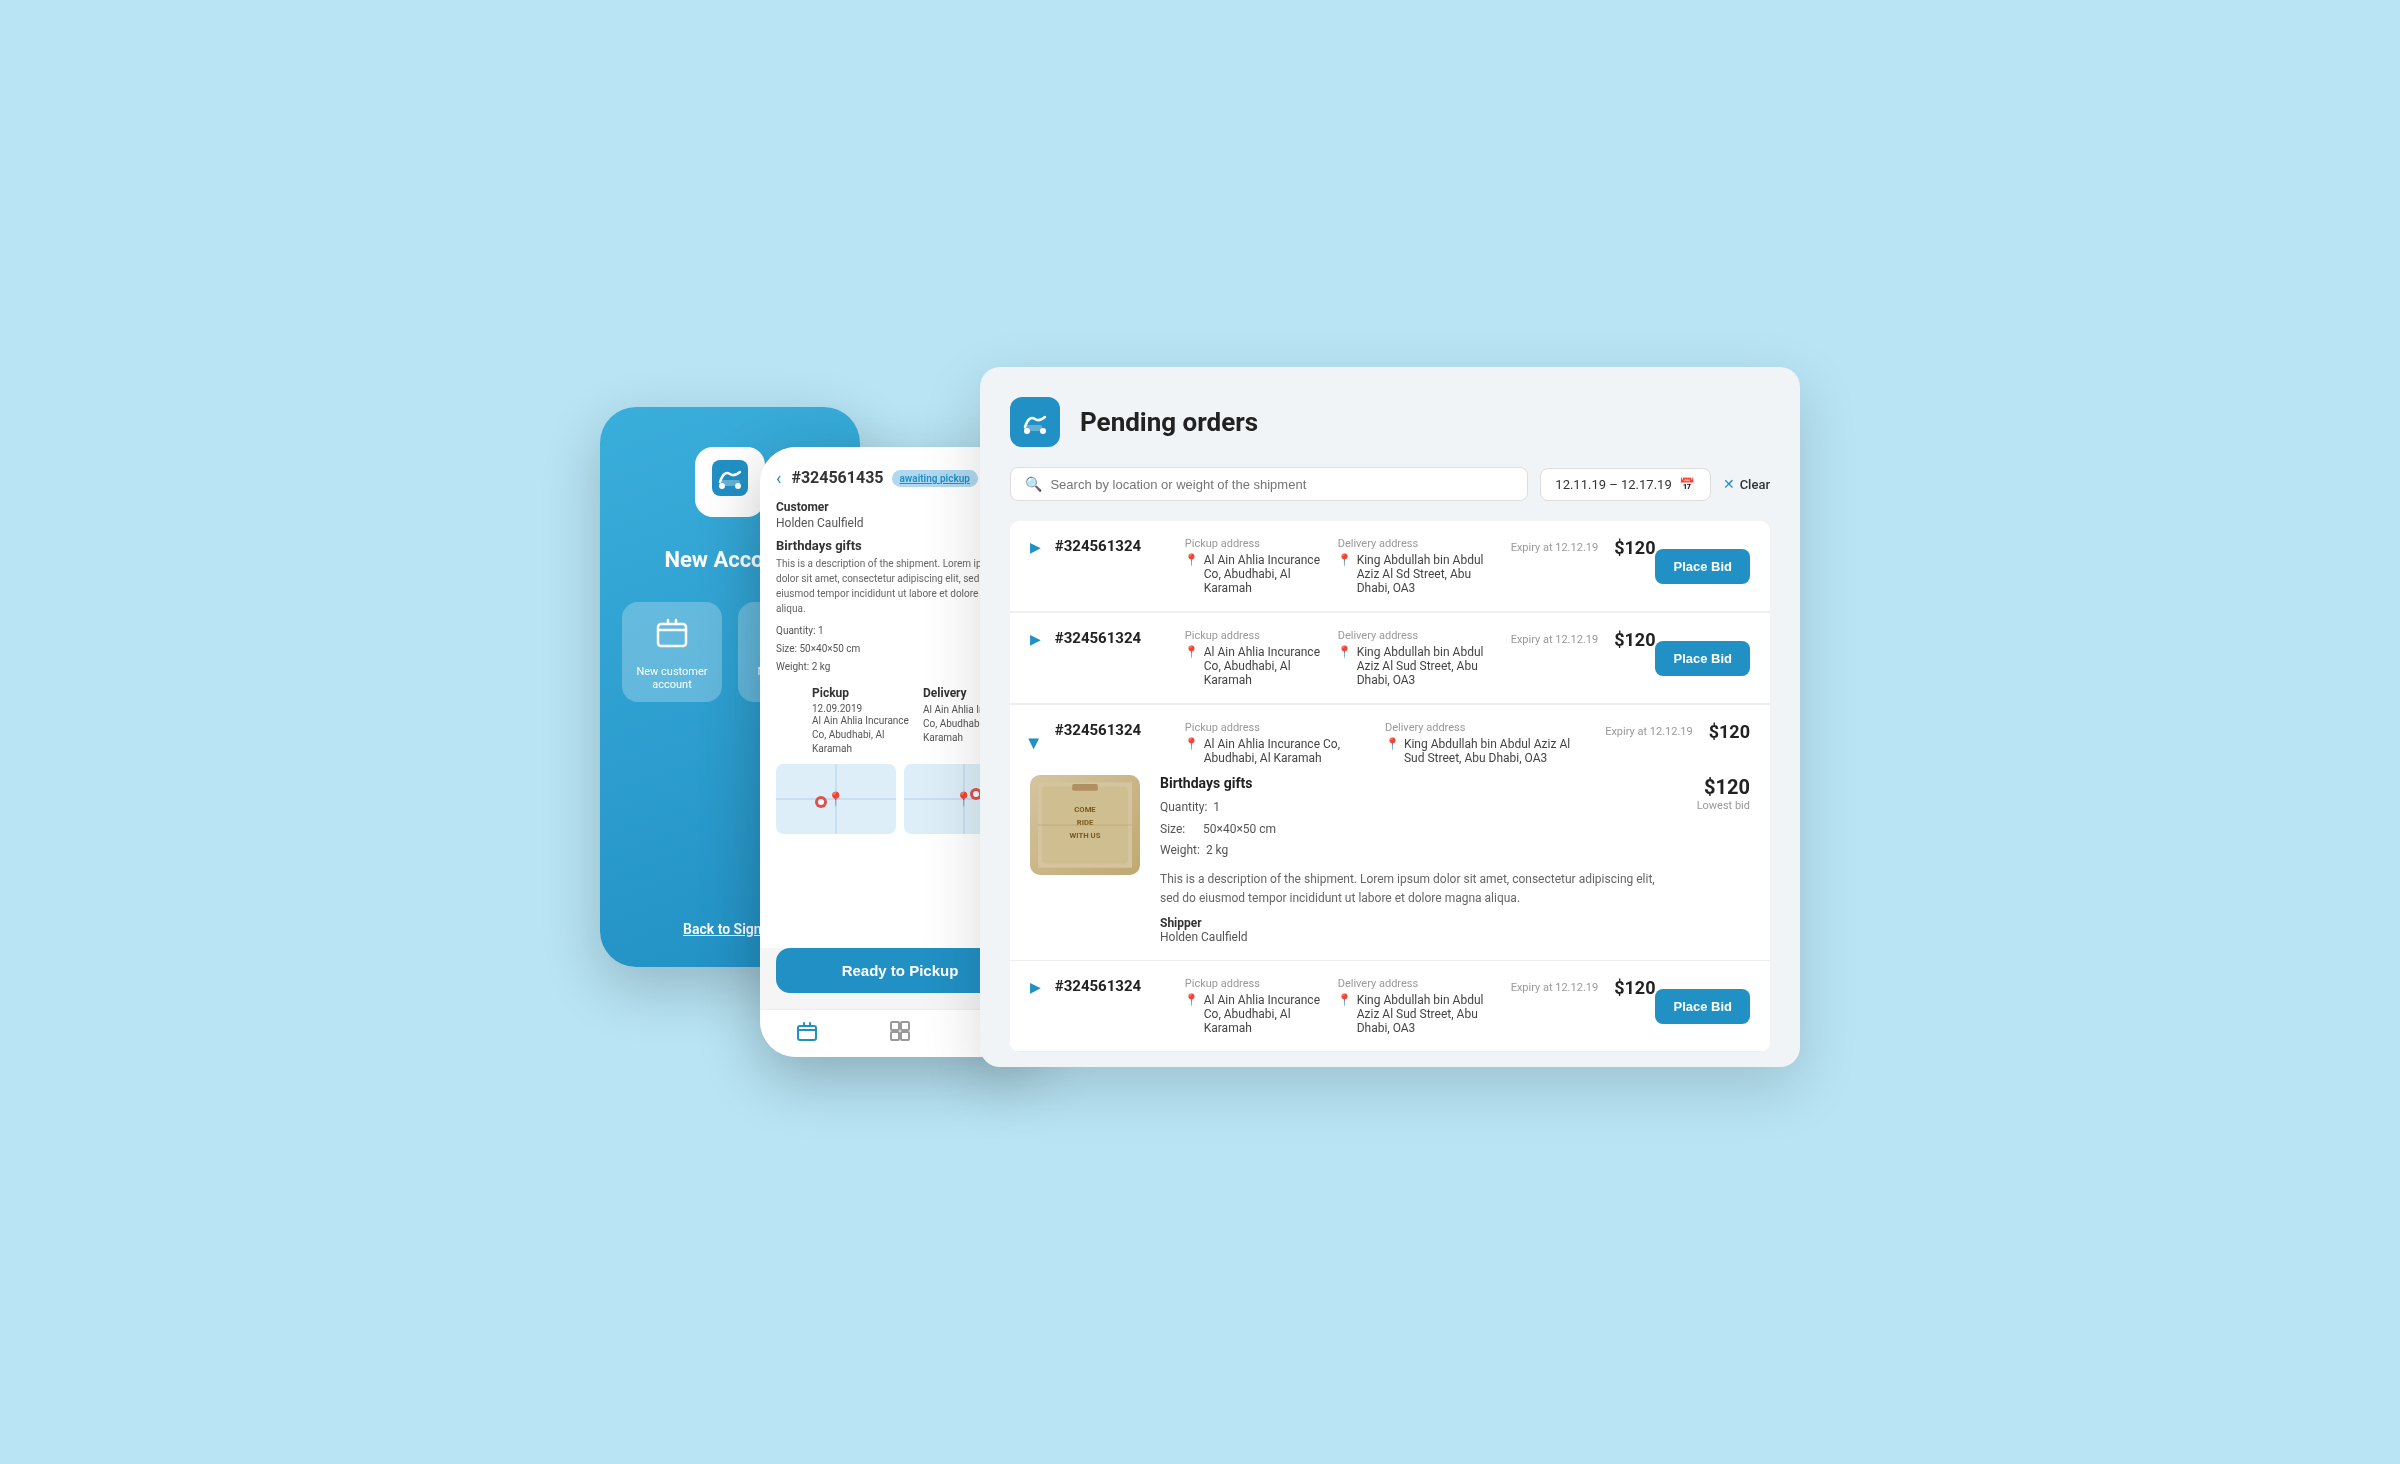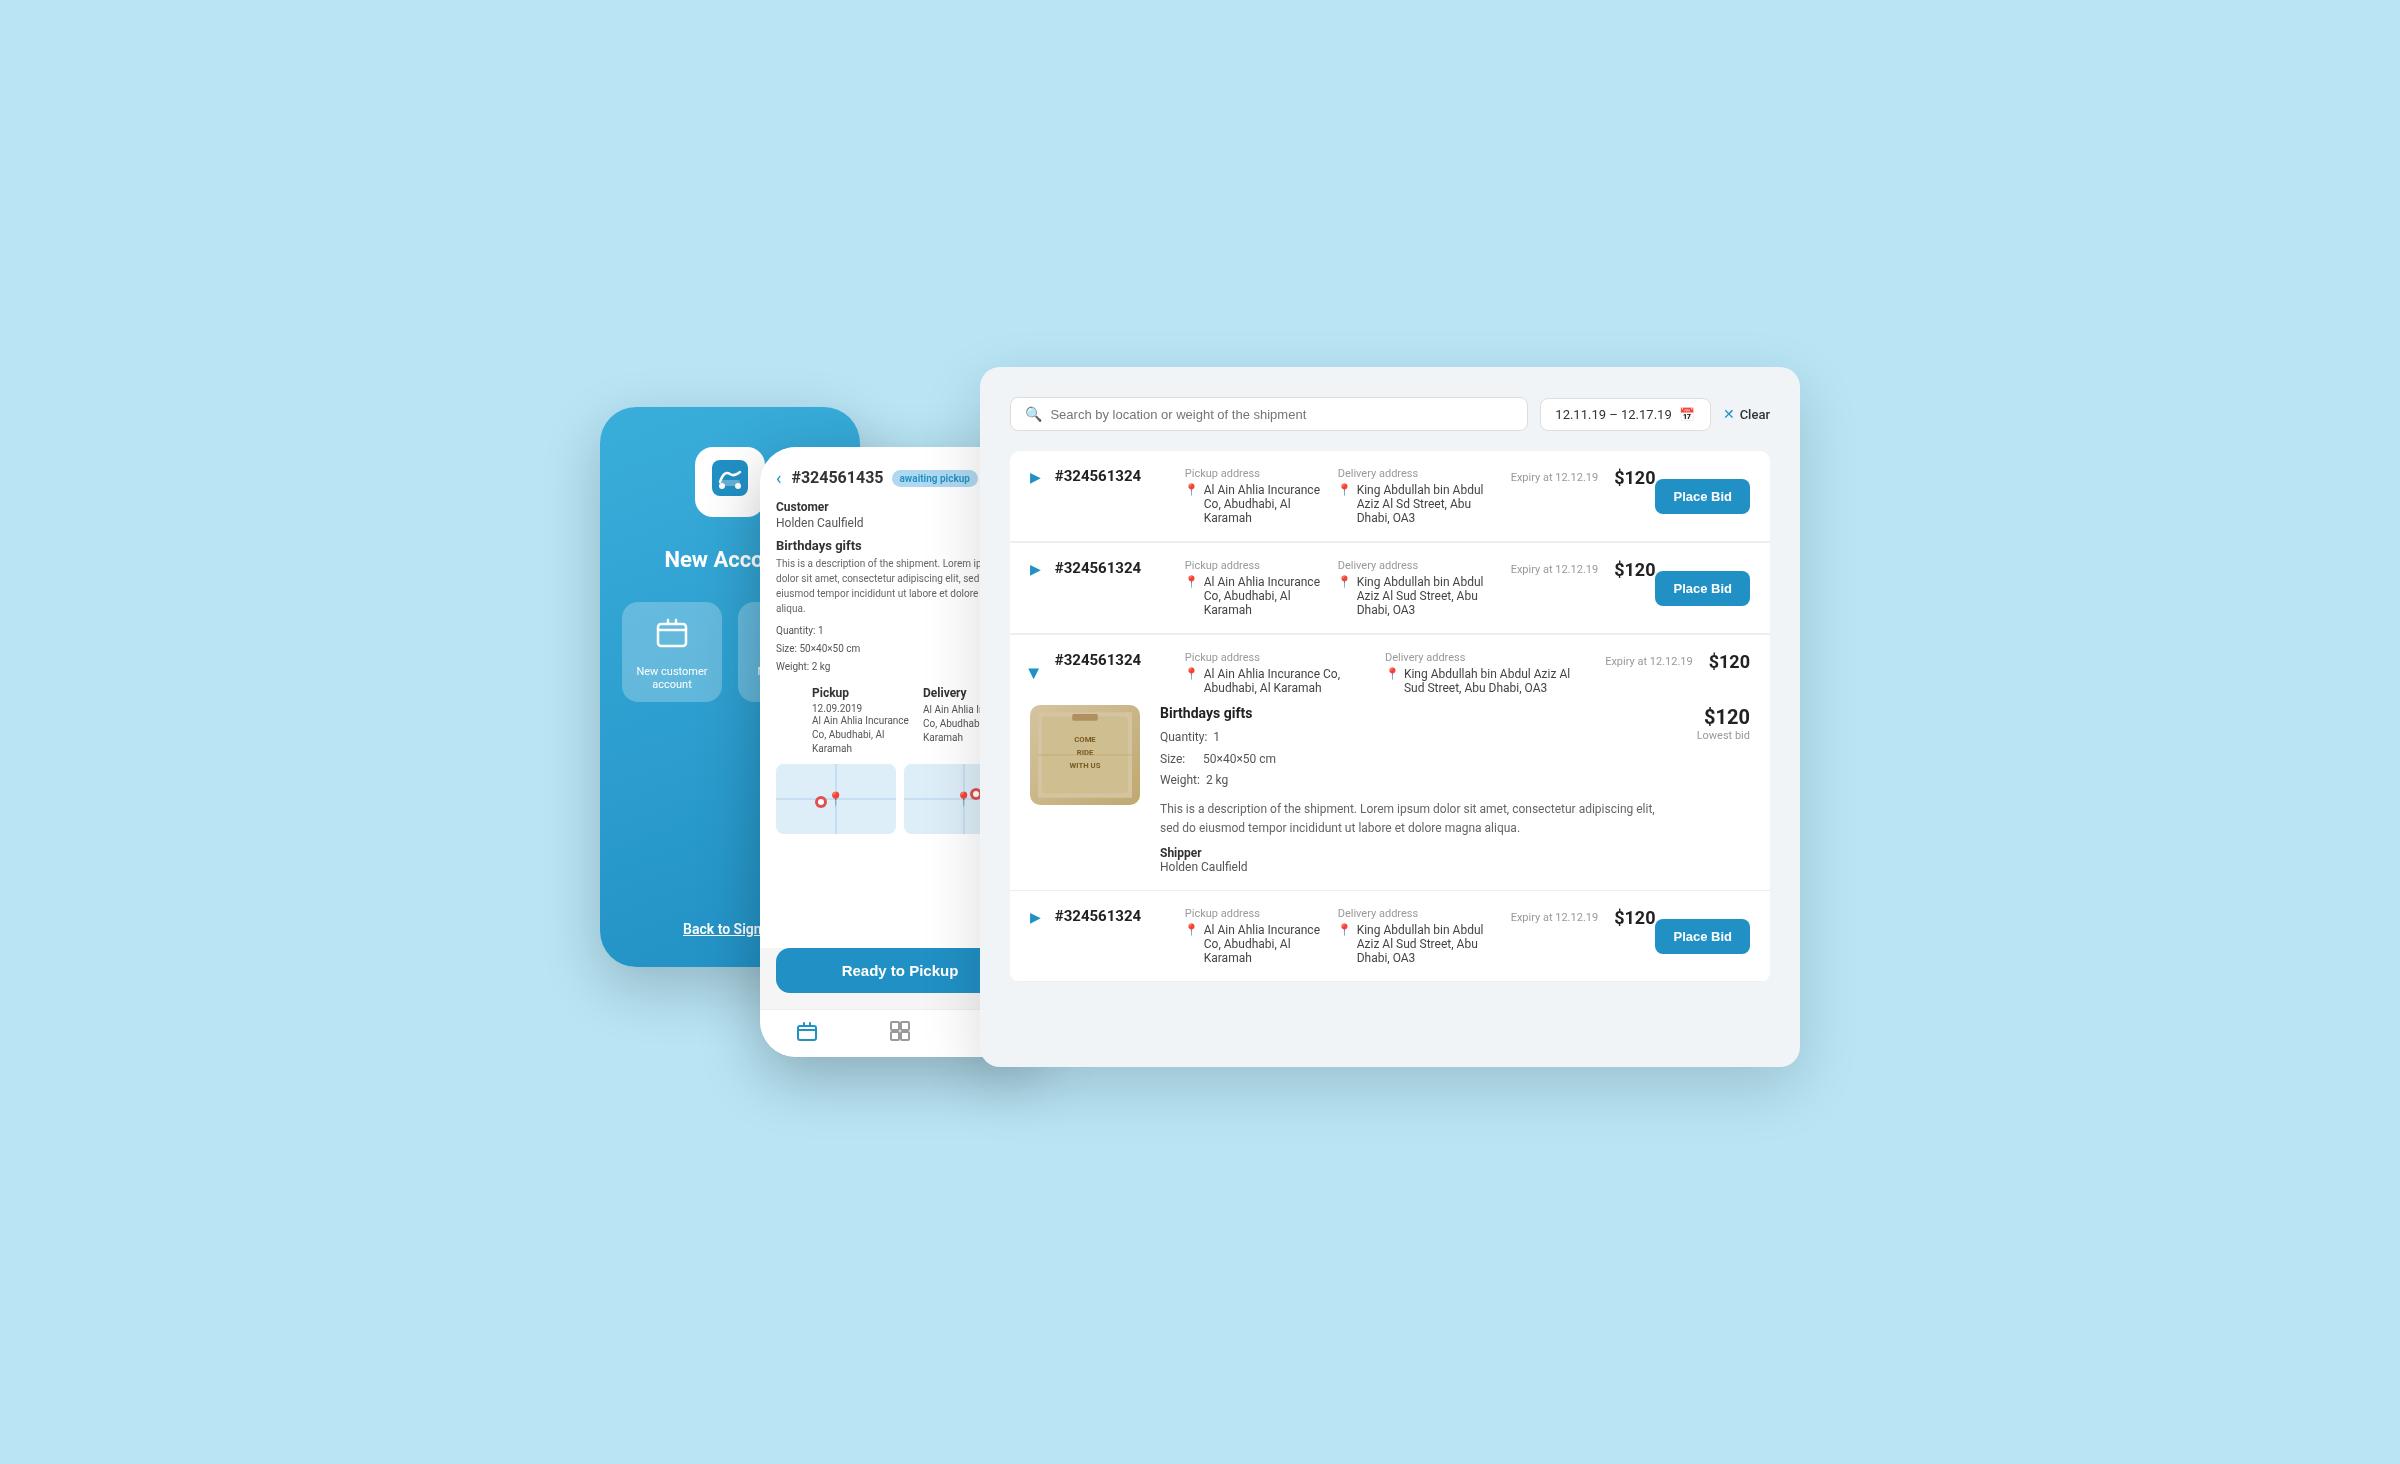--- a/index.html
+++ b/index.html
@@ -143,20 +143,21 @@
       color: #333;
     }
 
     .status-badge {
       background: #b0d8f0;
       color: #2190c4;
       font-size: 10px;
       padding: 3px 8px;
       border-radius: 10px;
       font-weight: 600;
+      text-decoration: underline;
     }
 
     .field-label {
       font-size: 12px;
       font-weight: 700;
       color: #333;
       margin-top: 10px;
       margin-bottom: 2px;
     }
 
@@ -697,20 +698,31 @@
       <span class="nav-icon">
         <svg width="22" height="22" viewBox="0 0 22 22" fill="none">
           <circle cx="11" cy="7" r="4" stroke="#999" stroke-width="2" fill="none"></circle>
           <path d="M3 20c0-4 3.6-7 8-7s8 3 8 7" stroke="#999" stroke-width="2" fill="none" stroke-linecap="round"></path>
         </svg>
       </span>
     </div>
   </div>
 
   <div class="desktop-panel">
+    <div class="desktop-header">
+      <div class="desktop-logo">
+        <svg width="30" height="30" viewBox="0 0 30 30" fill="none">
+          <path d="M5 20 Q9 8 15 12 Q19 15 25 10" stroke="#fff" stroke-width="2.5" fill="none" stroke-linecap="round"></path>
+          <circle cx="7" cy="24" r="3" fill="#fff"></circle>
+          <circle cx="23" cy="24" r="3" fill="#fff"></circle>
+          <rect x="4" y="18" width="18" height="6" rx="2" fill="#fff" opacity="0.3"></rect>
+        </svg>
+      </div>
+      <h1 class="desktop-title">Pending orders</h1>
+    </div>
 
     <div class="search-bar">
       <div class="search-input-wrap">
         <span class="search-icon">🔍</span>
         <input class="search-input" type="text" placeholder="Search by location or weight of the shipment" style="">
       </div>
       <div class="date-range">
         <span>12.11.19 – 12.17.19</span>
         <span class="cal-icon">📅</span>
       </div>

